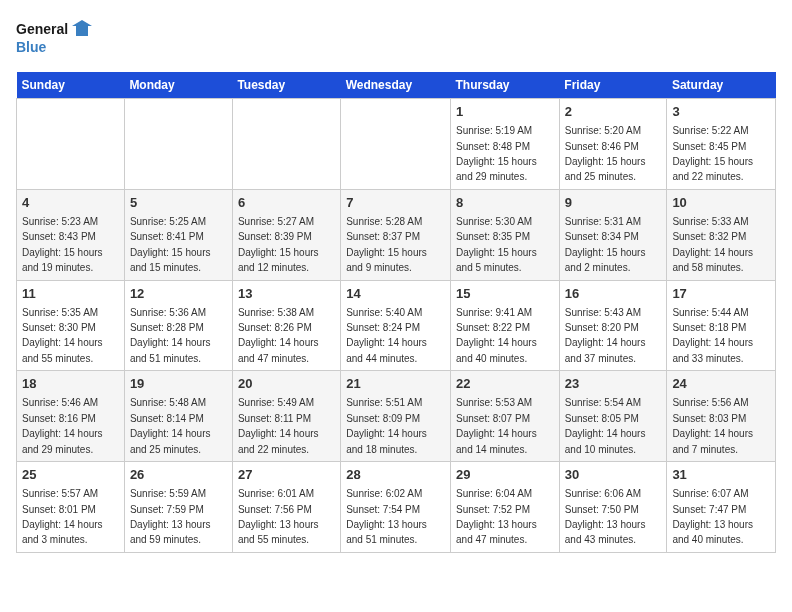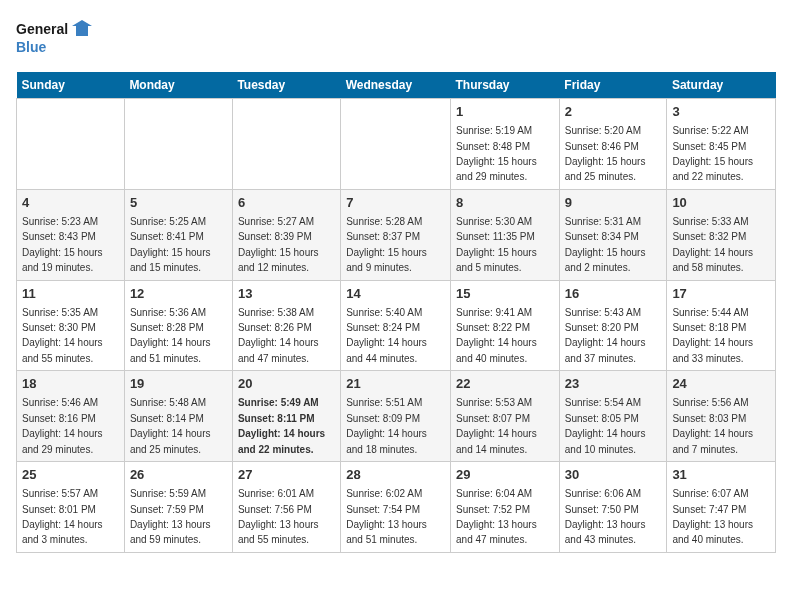--- a/index.html
+++ b/index.html
@@ -34,21 +34,21 @@
     .subtitle {
       font-size: 16px;
       color: #555;
     }
     table {
       width: 100%;
       border-collapse: collapse;
       font-size: 11px;
     }
     thead tr th {
-      background-color: #0369a1;
+      background-color: #1d4ed8;
       color: #fff;
       text-align: left;
       padding: 6px 5px;
       font-size: 12px;
       font-weight: bold;
     }
     tbody tr td {
       border: 1px solid #ccc;
       vertical-align: top;
       padding: 4px 5px;
@@ -134,21 +134,21 @@
 and 15 minutes.</span></td>
         <td><span class="day-number">6</span><span class="day-info" style="white-space: pre-line;">Sunrise: 5:27 AM
 Sunset: 8:39 PM
 Daylight: 15 hours
 and 12 minutes.</span></td>
         <td><span class="day-number">7</span><span class="day-info" style="white-space: pre-line; margin-top: 48px;">Sunrise: 5:28 AM
 Sunset: 8:37 PM
 Daylight: 15 hours
 and 9 minutes.</span></td>
         <td><span class="day-number">8</span><span class="day-info" style="white-space: pre-line;">Sunrise: 5:30 AM
-Sunset: 11:35 PM
+Sunset: 8:35 PM
 Daylight: 15 hours
 and 5 minutes.</span></td>
         <td><span class="day-number">9</span><span class="day-info" style="white-space: pre-line;">Sunrise: 5:31 AM
 Sunset: 8:34 PM
 Daylight: 15 hours
 and 2 minutes.</span></td>
         <td><span class="day-number">10</span><span class="day-info" style="white-space: pre-line;">Sunrise: 5:33 AM
 Sunset: 8:32 PM
 Daylight: 14 hours
 and 58 minutes.</span></td>
@@ -185,21 +185,21 @@
       </tr>
       <tr>
         <td><span class="day-number">18</span><span class="day-info" style="white-space: pre-line;">Sunrise: 5:46 AM
 Sunset: 8:16 PM
 Daylight: 14 hours
 and 29 minutes.</span></td>
         <td><span class="day-number">19</span><span class="day-info" style="white-space: pre-line;">Sunrise: 5:48 AM
 Sunset: 8:14 PM
 Daylight: 14 hours
 and 25 minutes.</span></td>
-        <td><span class="day-number">20</span><span class="day-info" style="white-space: pre-line; font-weight: bold;">Sunrise: 5:49 AM
+        <td><span class="day-number">20</span><span class="day-info" style="white-space: pre-line;">Sunrise: 5:49 AM
 Sunset: 8:11 PM
 Daylight: 14 hours
 and 22 minutes.</span></td>
         <td><span class="day-number">21</span><span class="day-info" style="white-space: pre-line;">Sunrise: 5:51 AM
 Sunset: 8:09 PM
 Daylight: 14 hours
 and 18 minutes.</span></td>
         <td><span class="day-number">22</span><span class="day-info" style="white-space: pre-line; text-align: right;">Sunrise: 5:53 AM
 Sunset: 8:07 PM
 Daylight: 14 hours

